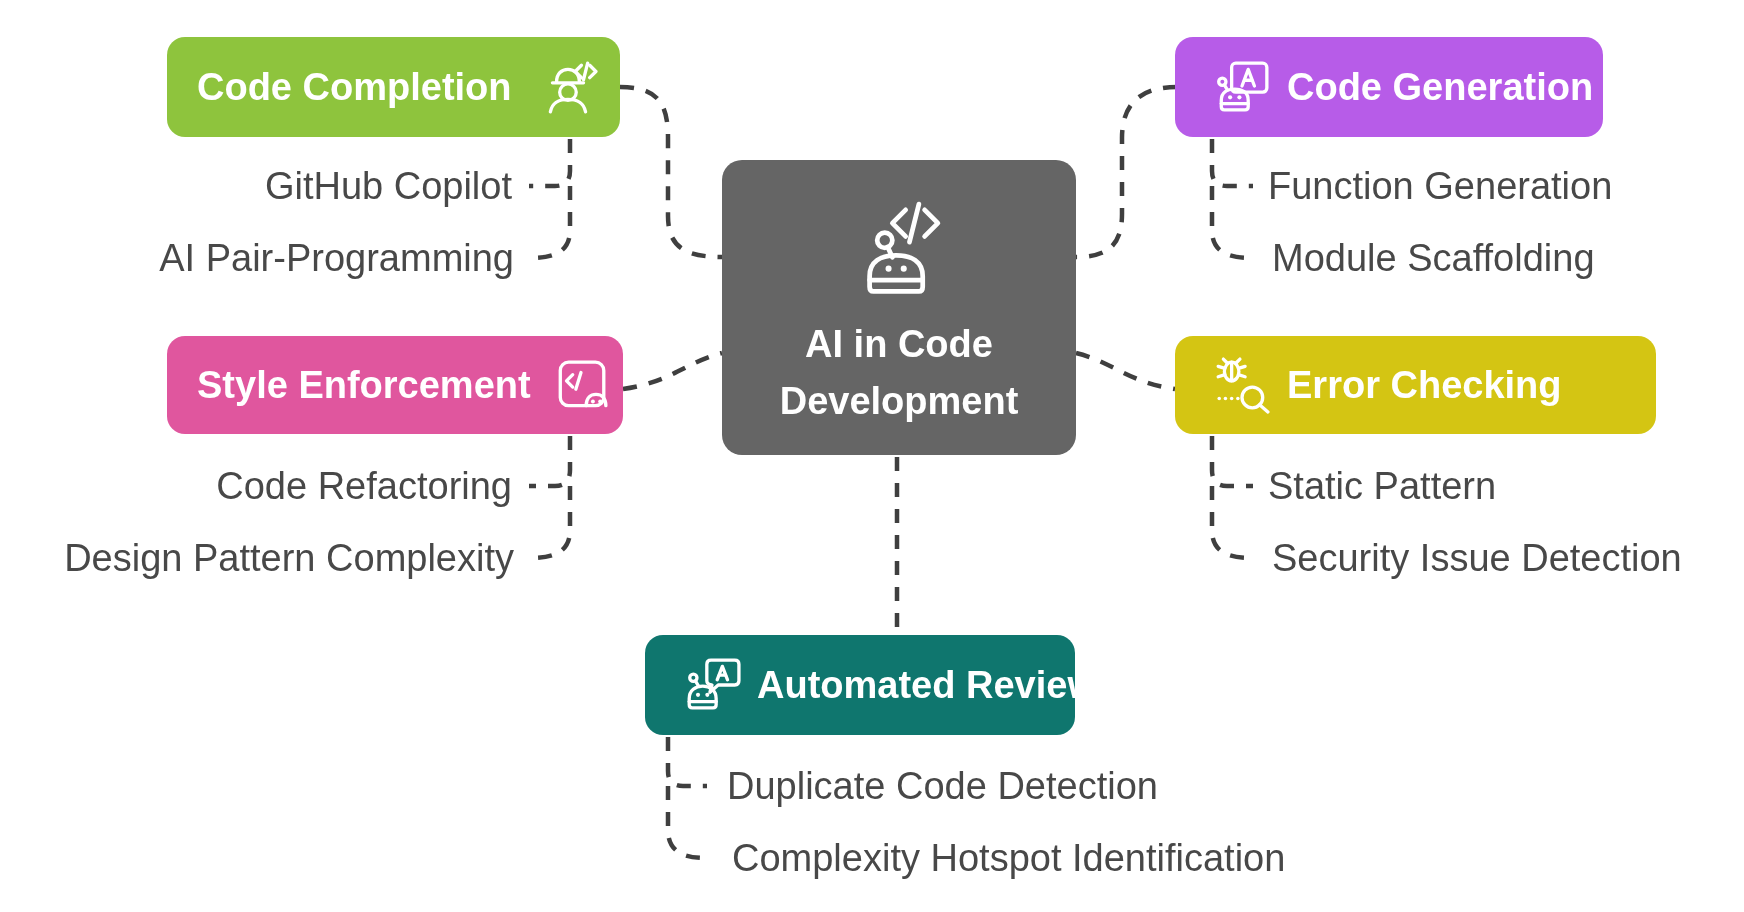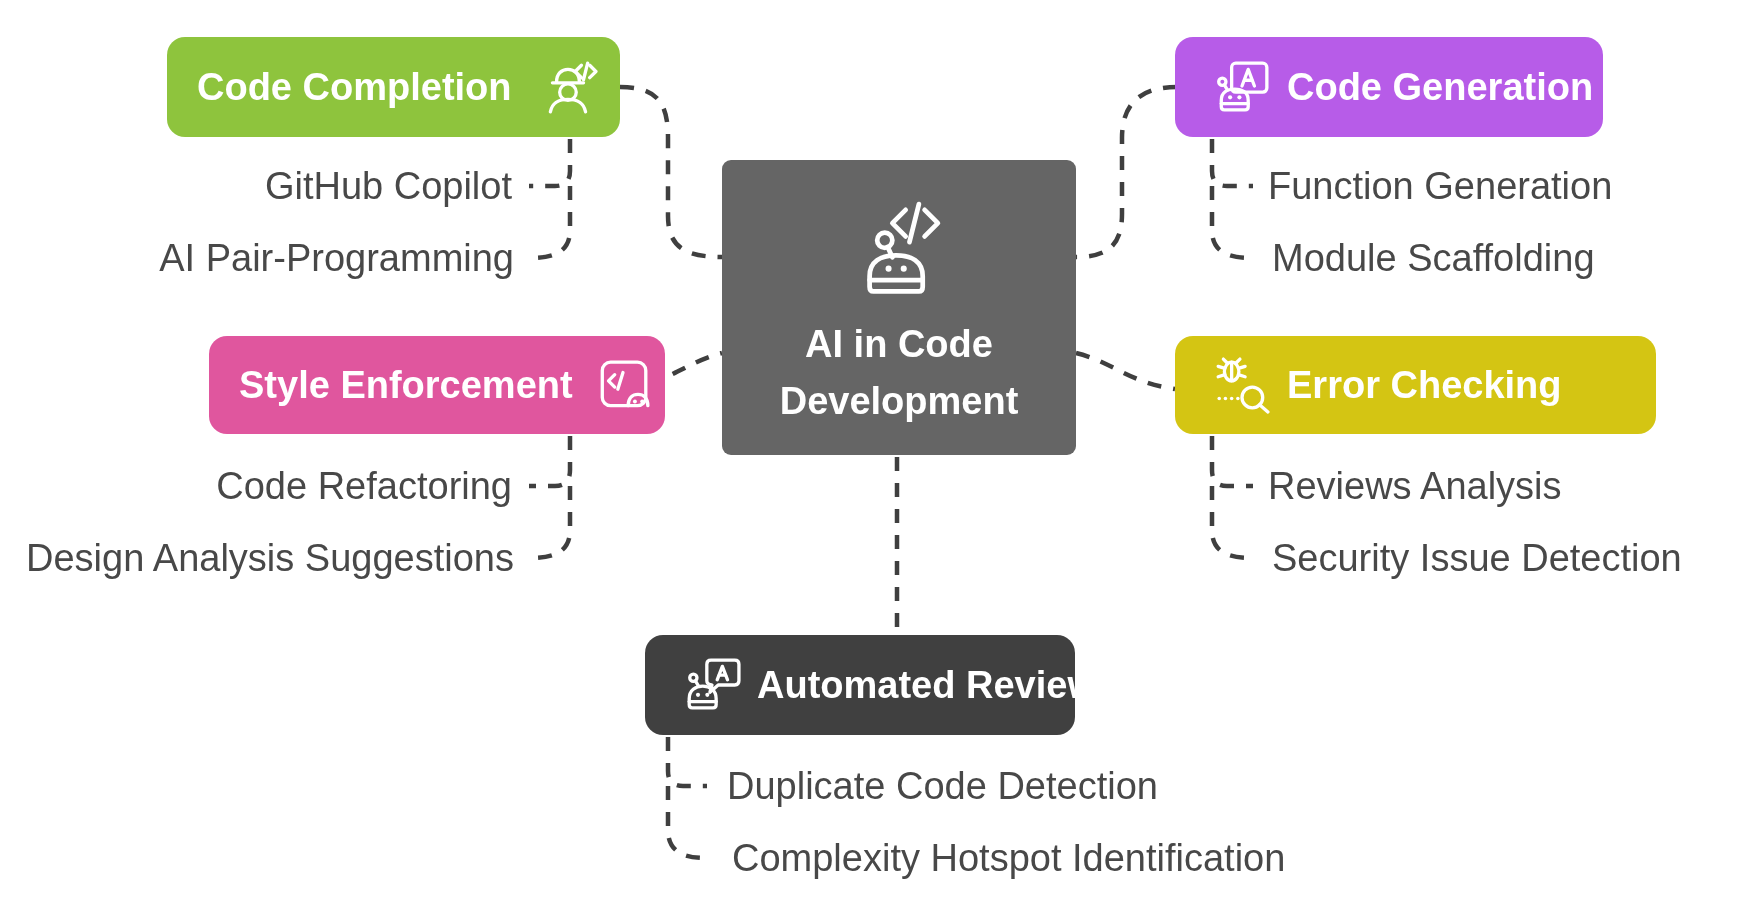--- a/index.html
+++ b/index.html
@@ -7,21 +7,21 @@
   .canvas{position:relative;width:1744px;height:912px;background:#fff;overflow:hidden;}
   .edges{position:absolute;left:0;top:0;width:1744px;height:912px;pointer-events:none;}
   .edges path{fill:none;stroke:#3F3F3F;stroke-width:4.5;stroke-dasharray:14 12;}
   .node{position:absolute;display:flex;align-items:center;border-radius:18px;color:#fff;
         font-size:38px;font-weight:600;white-space:nowrap;box-sizing:border-box;z-index:2;gap:21px;}
   .node .icon{flex:0 0 auto;display:flex;align-items:center;}
   .node .icon svg{display:block;}
   .lbl{flex:0 1 auto;}
   .node.text-first{justify-content:space-between;padding:0 22px 0 30px;}
   .node.icon-first{justify-content:flex-start;gap:16px;padding-left:38px;padding-right:14px;}
-  .center-node{position:absolute;left:722px;top:160px;width:354px;height:295px;border-radius:9px;
+  .center-node{position:absolute;left:722px;top:160px;width:354px;height:295px;border-radius:20px;
         display:flex;flex-direction:column;align-items:center;justify-content:center;gap:10px;
         color:#fff;text-align:center;font-size:38px;font-weight:600;line-height:1.26;z-index:2;}
   .leaf{position:absolute;transform:translateY(-50%);font-size:38px;color:#484848;
         white-space:nowrap;z-index:1;}
   .leaf.r-align{text-align:right;}
 </style>
 </head>
 <body>
 
 <div class="canvas">
@@ -92,21 +92,21 @@
         <path d="M11 26 L14 31"></path>
         <path d="M11 50 L31 50 Q34 50 34 47 L34 41 C34 33 28 30 21 30 C14 30 8 33 8 41 L8 47 Q8 50 11 50 Z"></path>
         <path d="M8 44 L34 44"></path>
         <circle cx="16.5" cy="38" r="2" fill="#fff" stroke="none"></circle>
         <circle cx="25.5" cy="38" r="2" fill="#fff" stroke="none"></circle>
       </svg>
     </span>
     <span class="lbl">Code Generation</span>
   </div>
 
-  <div class="node text-first" style="left: 167px; top: 336px; width: 456px; height: 98px; background: rgb(224, 86, 158); margin-left: 42px;">
+  <div class="node text-first" style="left: 167px; top: 336px; width: 456px; height: 98px; background: rgb(224, 86, 158);">
     <span class="lbl">Style Enforcement</span>
     <span class="icon">
       <svg width="58" height="58" viewBox="0 0 56 56" fill="none" stroke="#fff" stroke-width="3.2" stroke-linecap="round" stroke-linejoin="round">
         <rect x="8" y="6" width="42" height="42" rx="8"></rect>
         <path d="M20 18 L14 24 L20 30"></path>
         <path d="M28 16 L23 32"></path>
         <path d="M33 48 C33 40 37.5 37 42.5 37 C47.5 37 52 40 52 48"></path>
         <circle cx="39.5" cy="44" r="1.9" fill="#fff" stroke="none"></circle>
         <circle cx="46.5" cy="44" r="1.9" fill="#fff" stroke="none"></circle>
       </svg>
@@ -128,21 +128,21 @@
         <circle cx="12" cy="41" r="1.7" fill="#fff" stroke="none"></circle>
         <circle cx="18" cy="41" r="1.7" fill="#fff" stroke="none"></circle>
         <circle cx="24" cy="41" r="1.7" fill="#fff" stroke="none"></circle>
         <circle cx="38" cy="40" r="10"></circle>
         <path d="M45 47 L53 54"></path>
       </svg>
     </span>
     <span class="lbl">Error Checking</span>
   </div>
 
-  <div class="node icon-first" style="left: 645px; top: 635px; width: 430px; height: 100px; background: #404040;">
+  <div class="node icon-first" style="left: 645px; top: 635px; width: 430px; height: 100px; background: #0f766e;">
     <span class="icon">
       <svg width="58" height="58" viewBox="0 0 56 56" fill="none" stroke="#fff" stroke-width="3.2" stroke-linecap="round" stroke-linejoin="round">
         <path d="M27 4 L50 4 Q54 4 54 8 L54 24 Q54 28 50 28 L34 28 L26 35 L28 28 Q23 28 23 24 L23 8 Q23 4 27 4 Z"></path>
         <path d="M33 23 L38 10 L43 23"></path>
         <path d="M35 18.5 L41 18.5"></path>
         <circle cx="10" cy="21" r="3.5"></circle>
         <path d="M12 24 L15 29"></path>
         <path d="M9 50 L29 50 Q32 50 32 47 L32 41 C32 33 26 29 19 29 C12 29 6 33 6 41 L6 47 Q6 50 9 50 Z"></path>
         <path d="M6 44 L32 44"></path>
         <circle cx="14.5" cy="37.5" r="2" fill="#fff" stroke="none"></circle>
@@ -152,21 +152,21 @@
     <span class="lbl">Automated Reviews</span>
   </div>
 
   <div class="leaf r-align" style="right:1230px;top:258px;">AI Pair-Programming</div>
   <div class="leaf r-align" style="right:1232px;top:186px;">GitHub Copilot</div>
 
   <div class="leaf" style="left:1268px;top:186px;">Function Generation</div>
   <div class="leaf" style="left:1272px;top:258px;">Module Scaffolding</div>
 
   <div class="leaf r-align" style="right:1232px;top:486px;">Code Refactoring</div>
-  <div class="leaf r-align" style="right:1230px;top:558px;">Design Analysis Suggestions</div>
+  <div class="leaf r-align" style="right:1230px;top:558px;">Design Pattern Complexity</div>
 
-  <div class="leaf" style="left:1268px;top:486px;">Reviews Analysis</div>
+  <div class="leaf" style="left:1268px;top:486px;">Static Pattern</div>
   <div class="leaf" style="left:1272px;top:558px;">Security Issue Detection</div>
 
   <div class="leaf" style="left:727px;top:786px;">Duplicate Code Detection</div>
   <div class="leaf" style="left:732px;top:858px;">Complexity Hotspot Identification</div>
 
 </div>
 
 </body></html>

